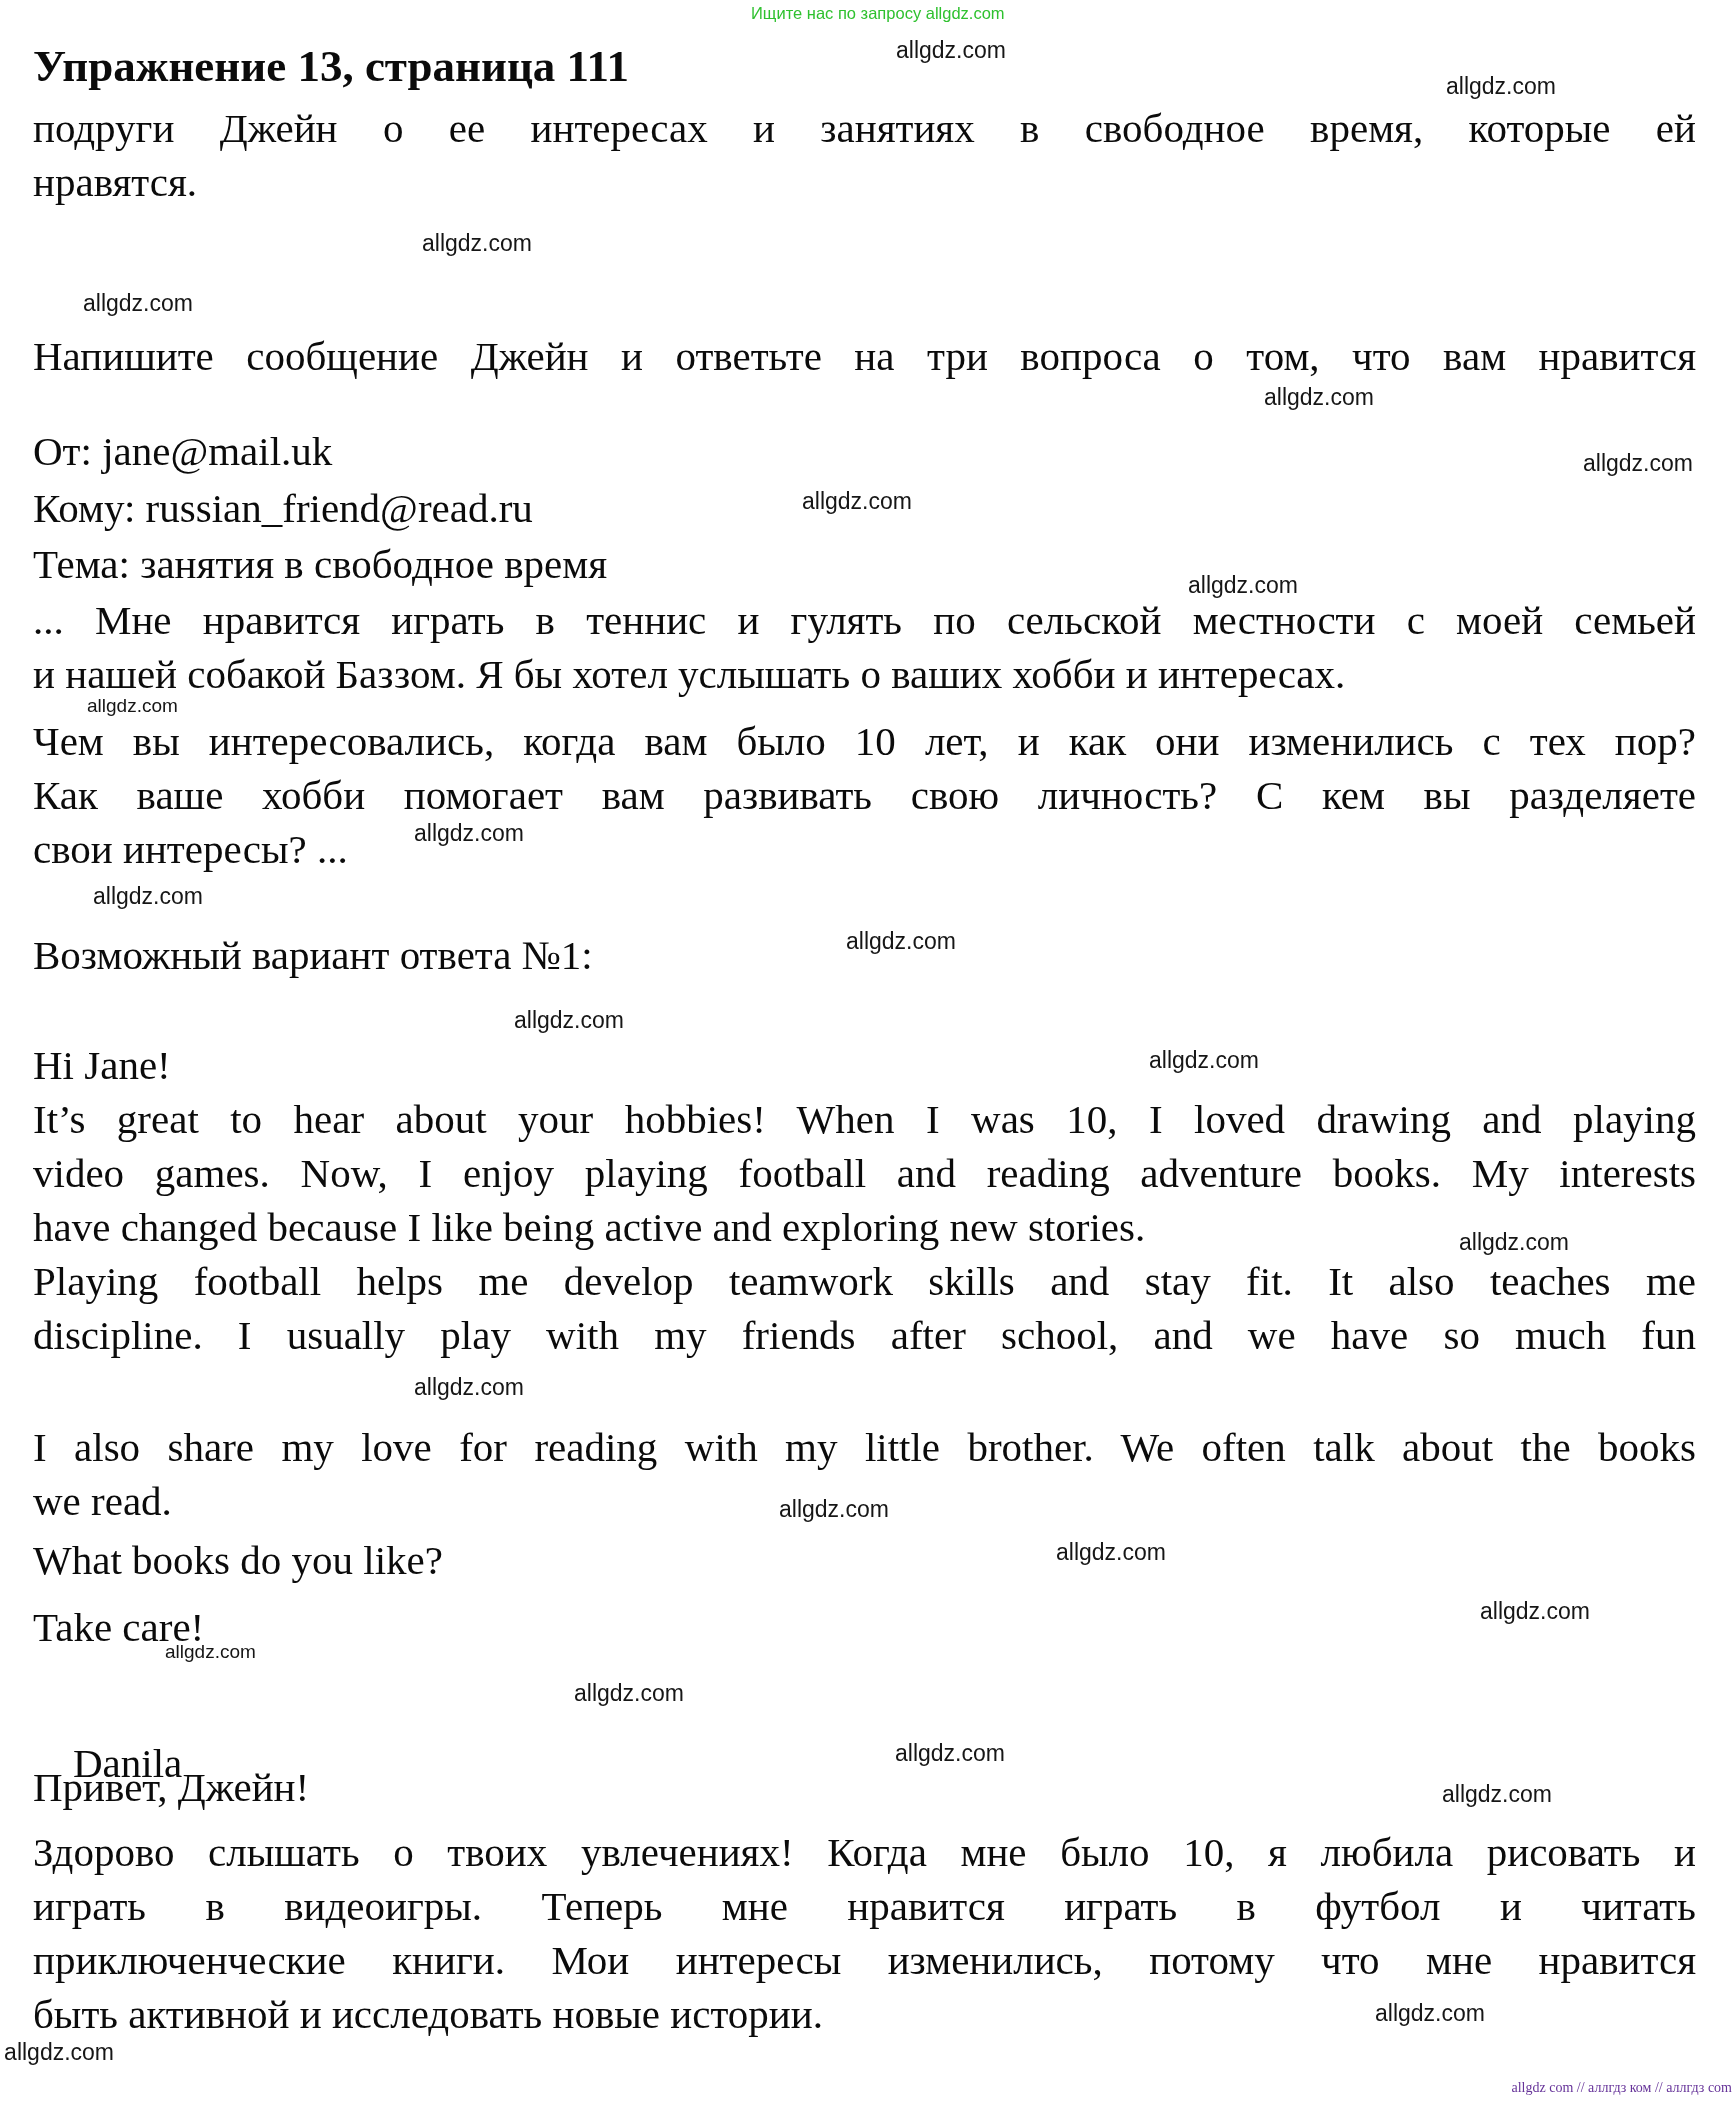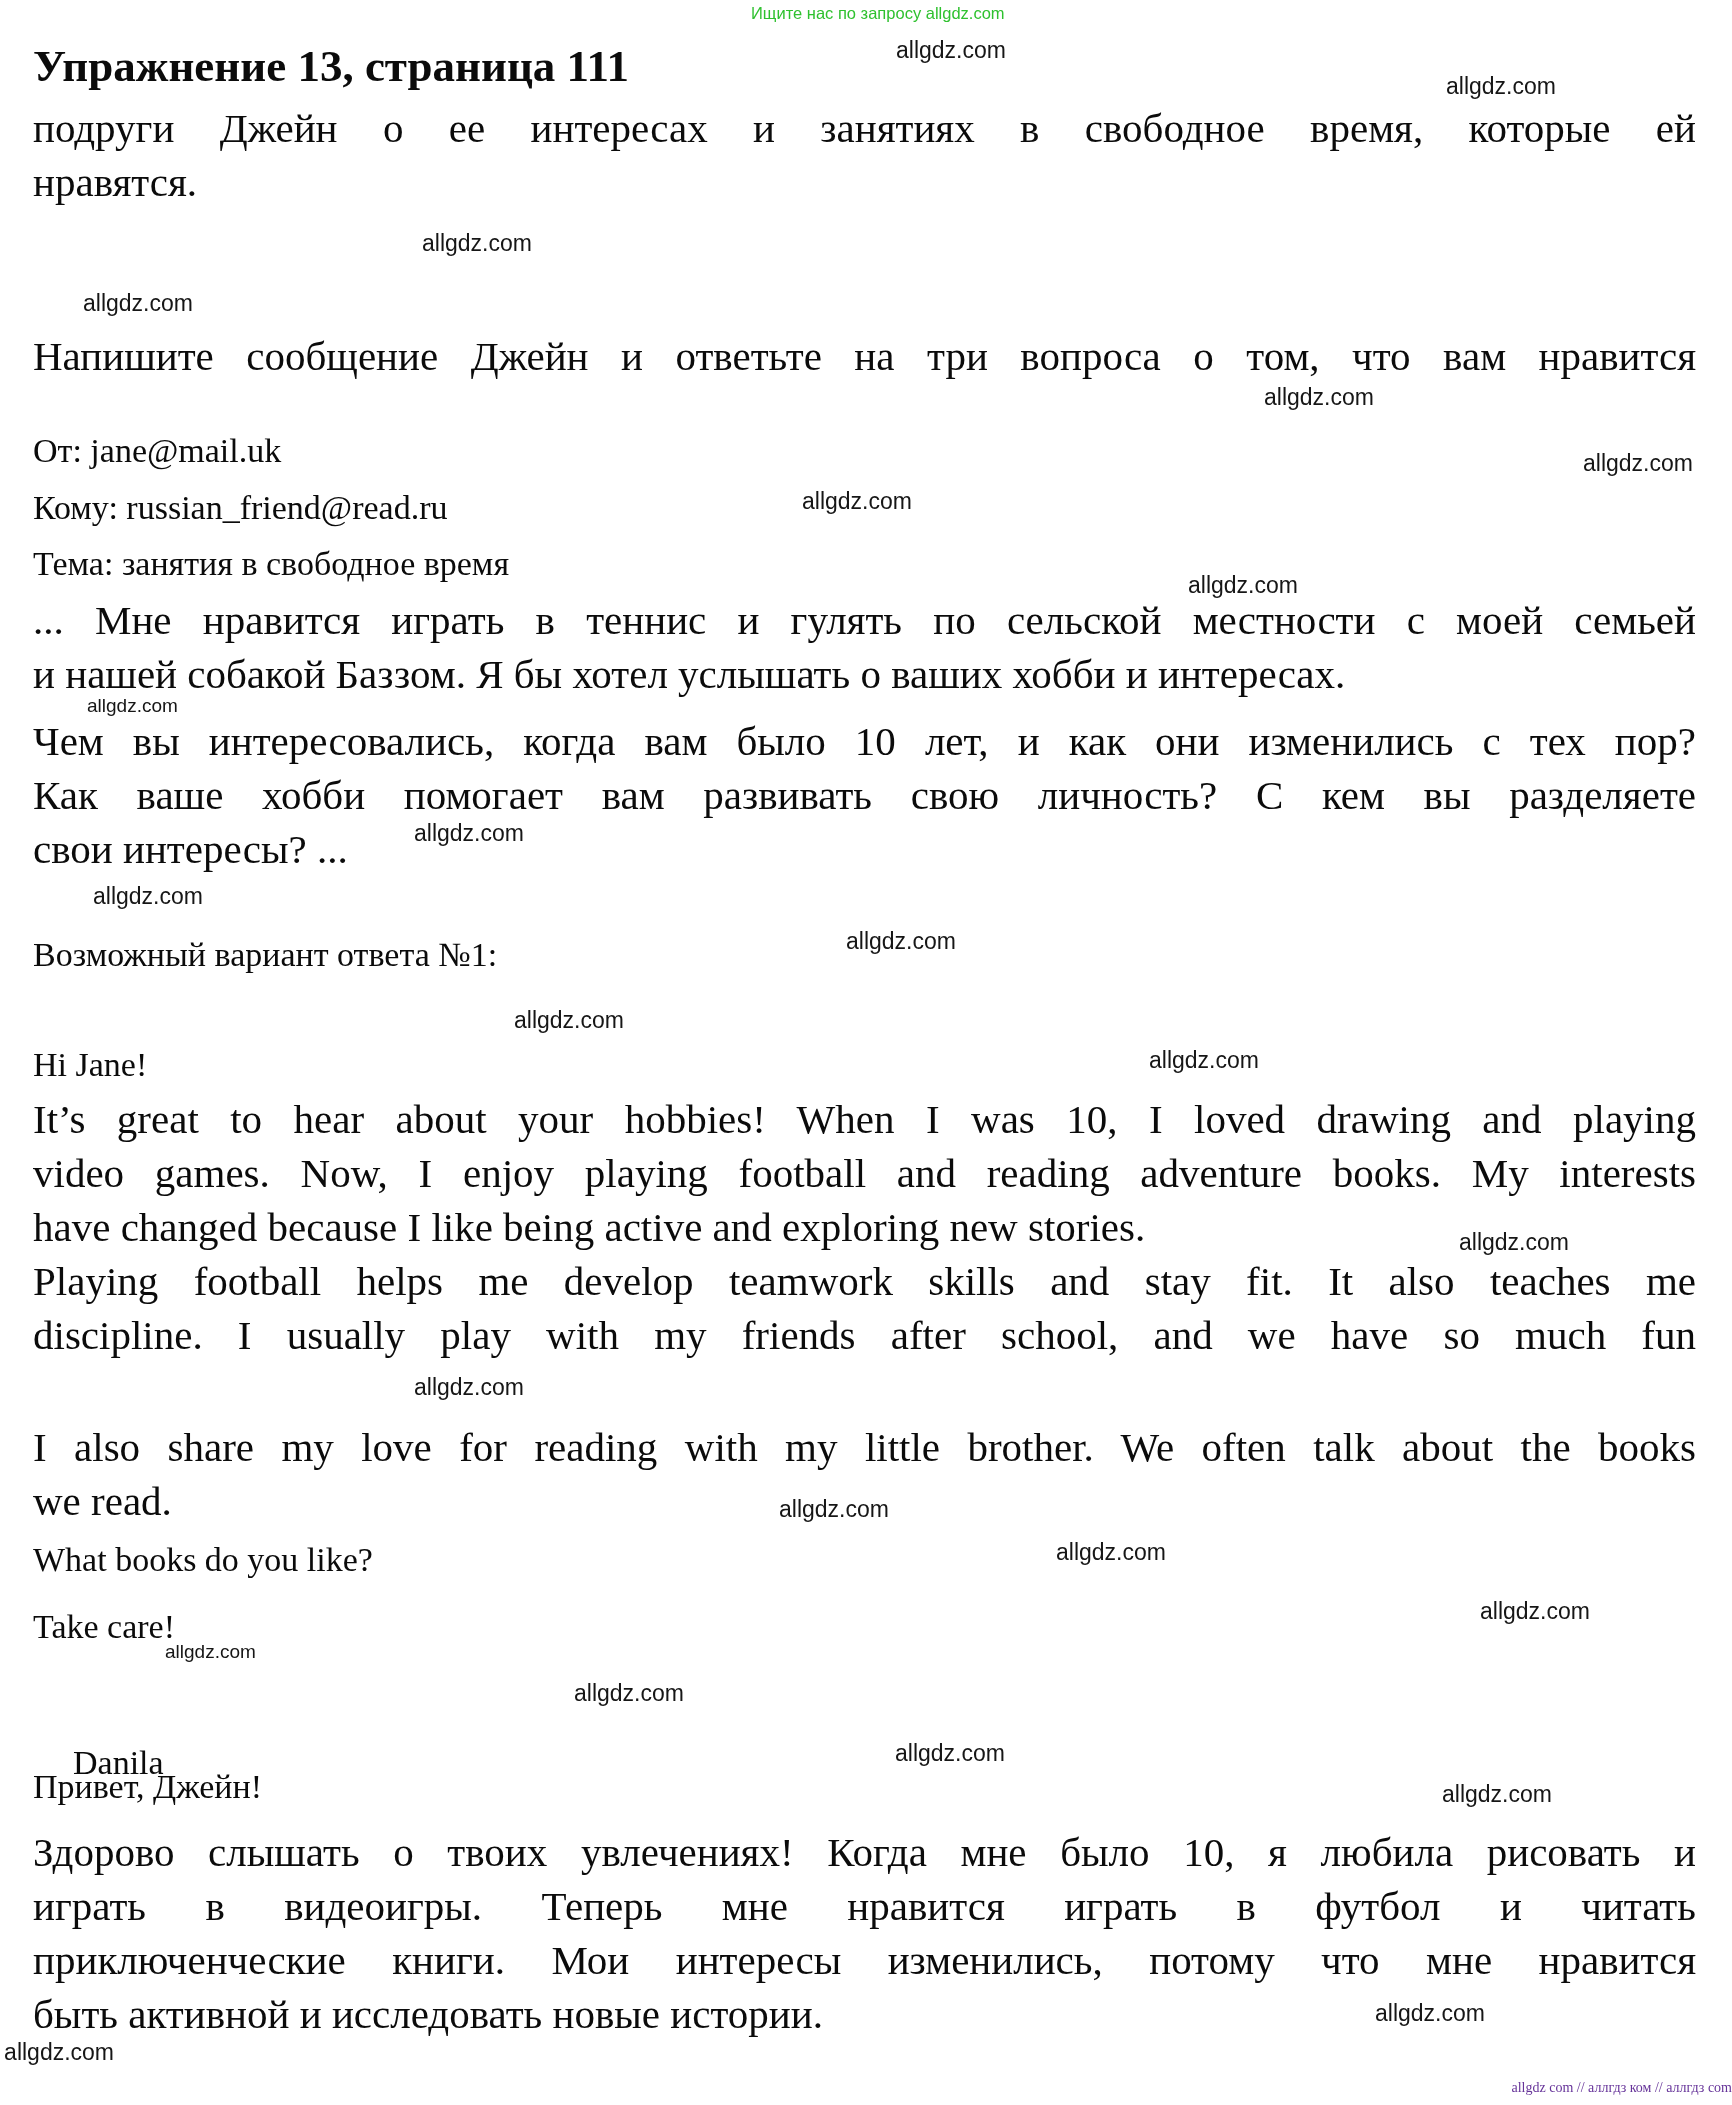--- a/index.html
+++ b/index.html
@@ -29,21 +29,21 @@
   }
   .block .ln.last{
     text-align:left;
     text-align-last:left;
     white-space:normal;
   }
   .single{
     position:absolute;
     left:33px;
     width:1663px;
-    font-size:34px;
+    font-size:41px;
     line-height:54px;
     text-align:left;
   }
   .title{
     position:absolute;
     left:33px;
     top:41px;
     font-size:45px;
     line-height:51px;
     font-weight:bold;

